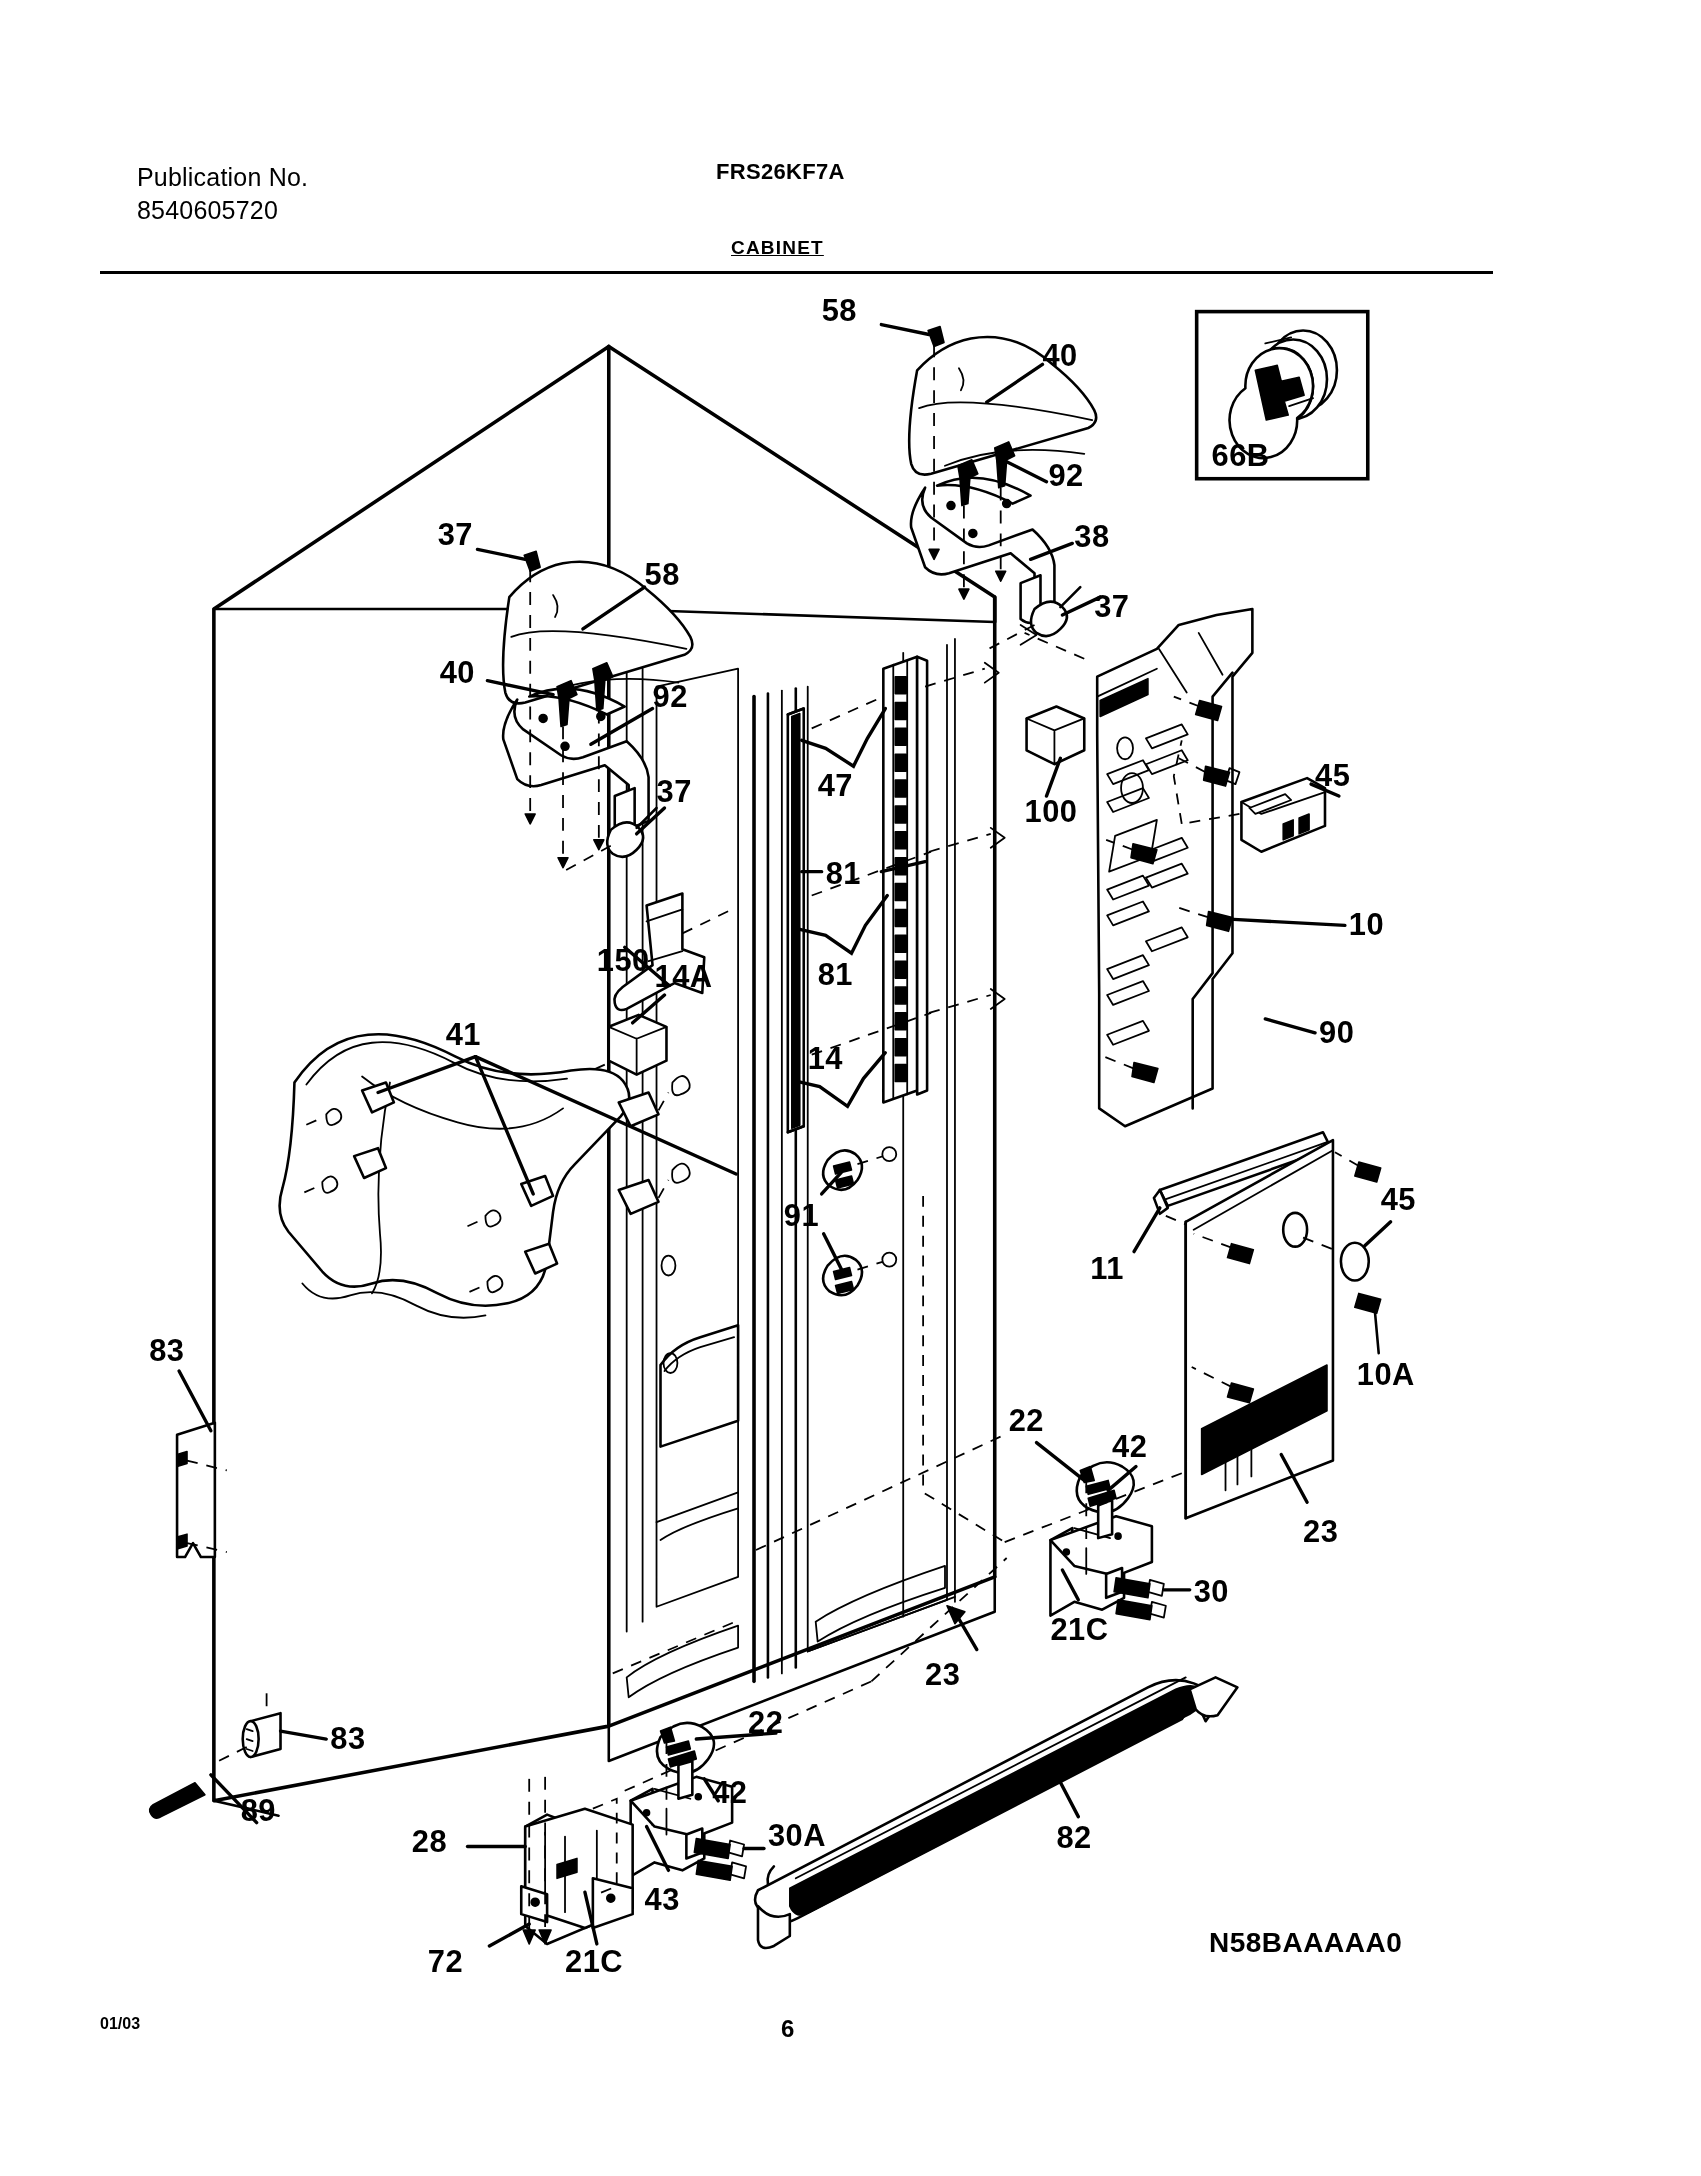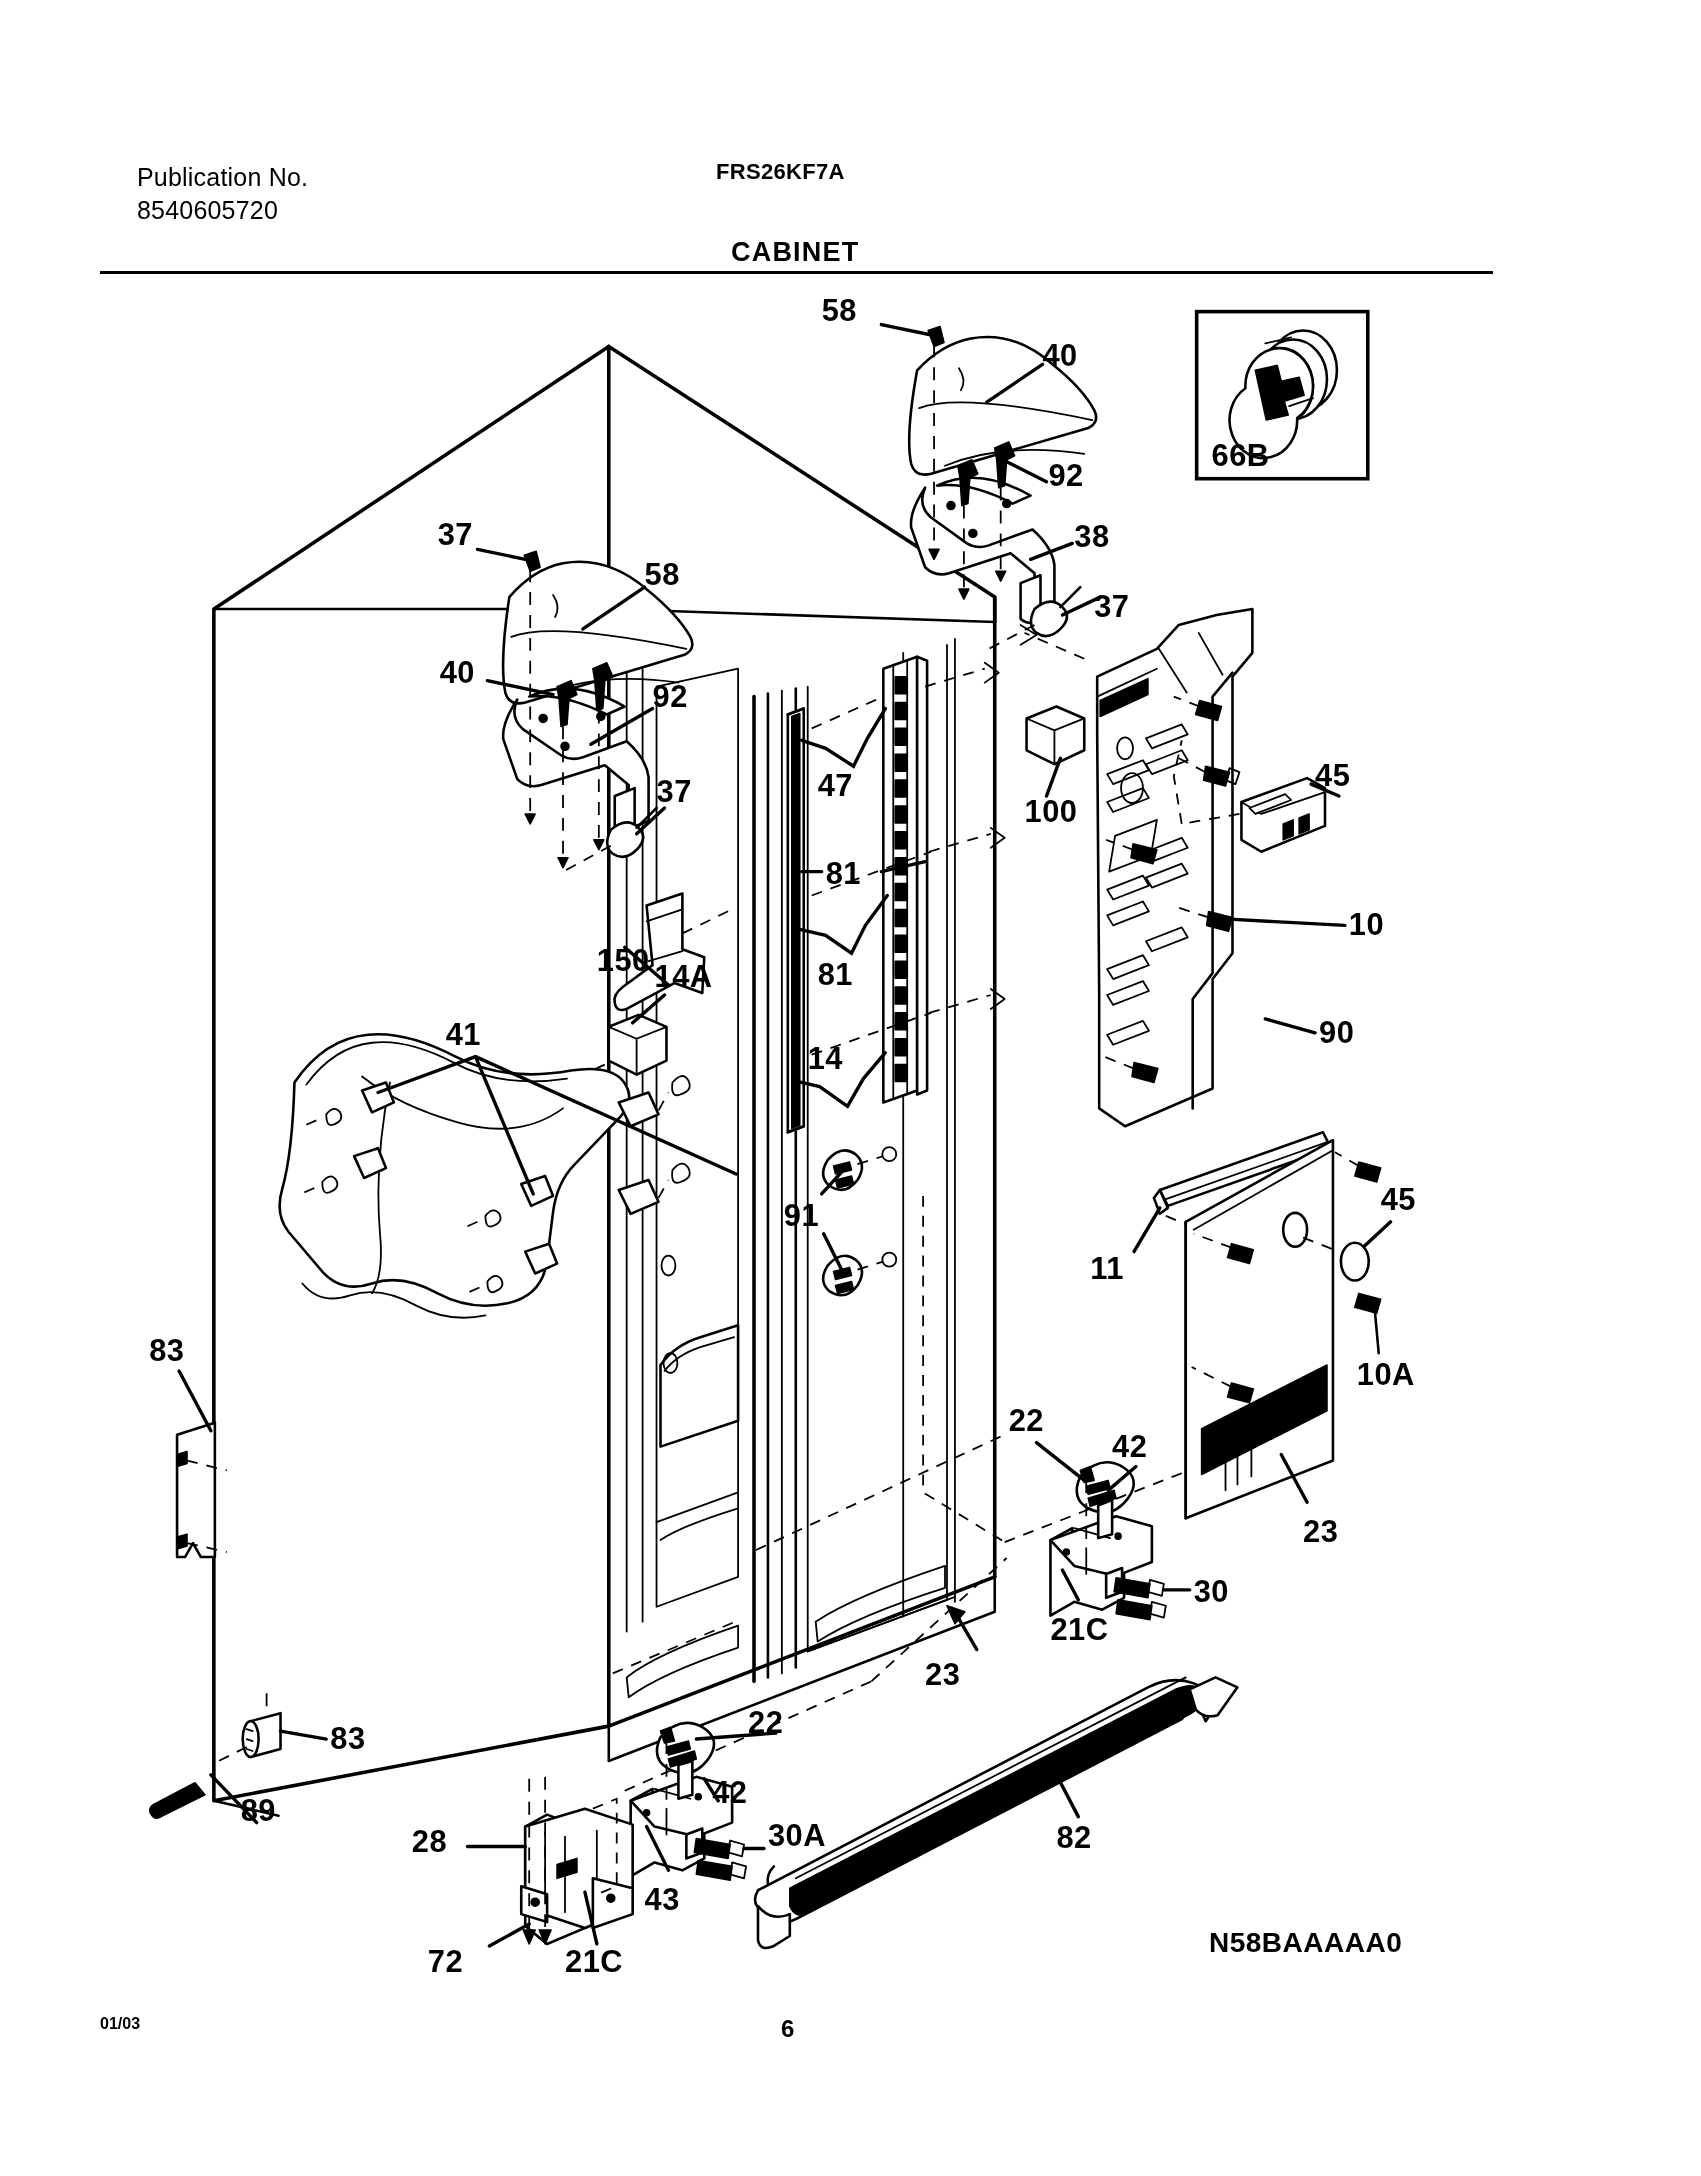--- a/index.html
+++ b/index.html
@@ -1,21 +1,21 @@
 <!DOCTYPE html>
 <html><head>
 <meta charset="utf-8">
 <style>
   html,body{margin:0;padding:0;background:#fff;}
   body{width:1701px;height:2176px;font-family:"Liberation Sans",sans-serif;color:#000;}
   #page{position:relative;width:1701px;height:2176px;overflow:hidden;background:#fff;}
 
   .hdr-pub{position:absolute;left:109px;top:161px;font-size:25px;font-weight:normal;line-height:1.32;letter-spacing:0.2px;margin-left:28px;}
   .hdr-model{position:absolute;left:716px;top:159px;font-size:22px;font-weight:bold;letter-spacing:0.3px;}
-  .sec-title{position:absolute;left:731px;top:237px;font-size:27px;font-weight:bold;letter-spacing:1.2px;}
+  .sec-title{position:absolute;left:731px;top:237px;font-size:19px;font-weight:bold;letter-spacing:1.2px;text-decoration:underline;}
   .rule{position:absolute;left:100px;top:271px;width:1393px;height:3px;background:#000;}
 
   .ftr-date{position:absolute;left:100px;top:2015px;font-size:16px;font-weight:bold;}
   .ftr-page{position:absolute;left:781px;top:2015px;font-size:24px;font-weight:bold;}
   .diagcode{position:absolute;left:1209px;top:1927px;font-size:28px;font-weight:bold;letter-spacing:0.5px;}
 
   #art{position:absolute;left:0;top:0;width:1701px;height:2176px;}
   svg{display:block;}
   .ln{fill:none;stroke:#000;stroke-width:2.6;stroke-linecap:round;stroke-linejoin:round;}
   .ln-t{fill:none;stroke:#000;stroke-width:1.8;stroke-linecap:round;stroke-linejoin:round;}

